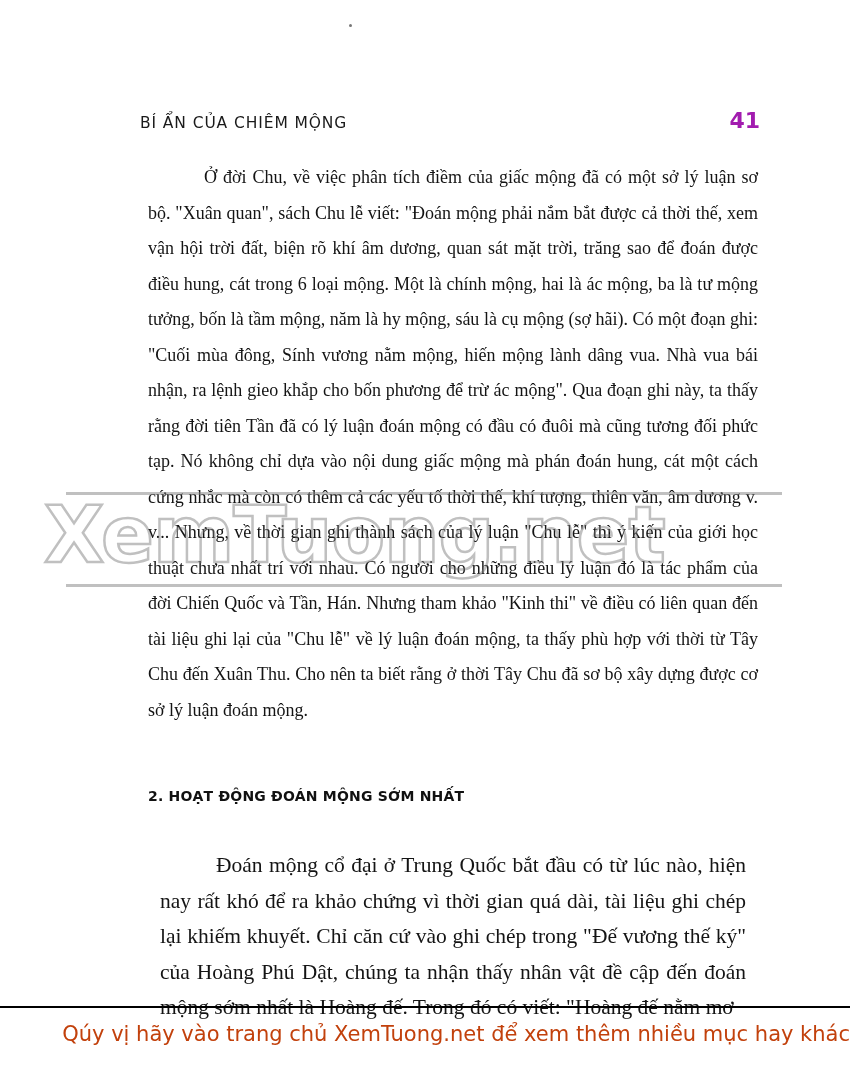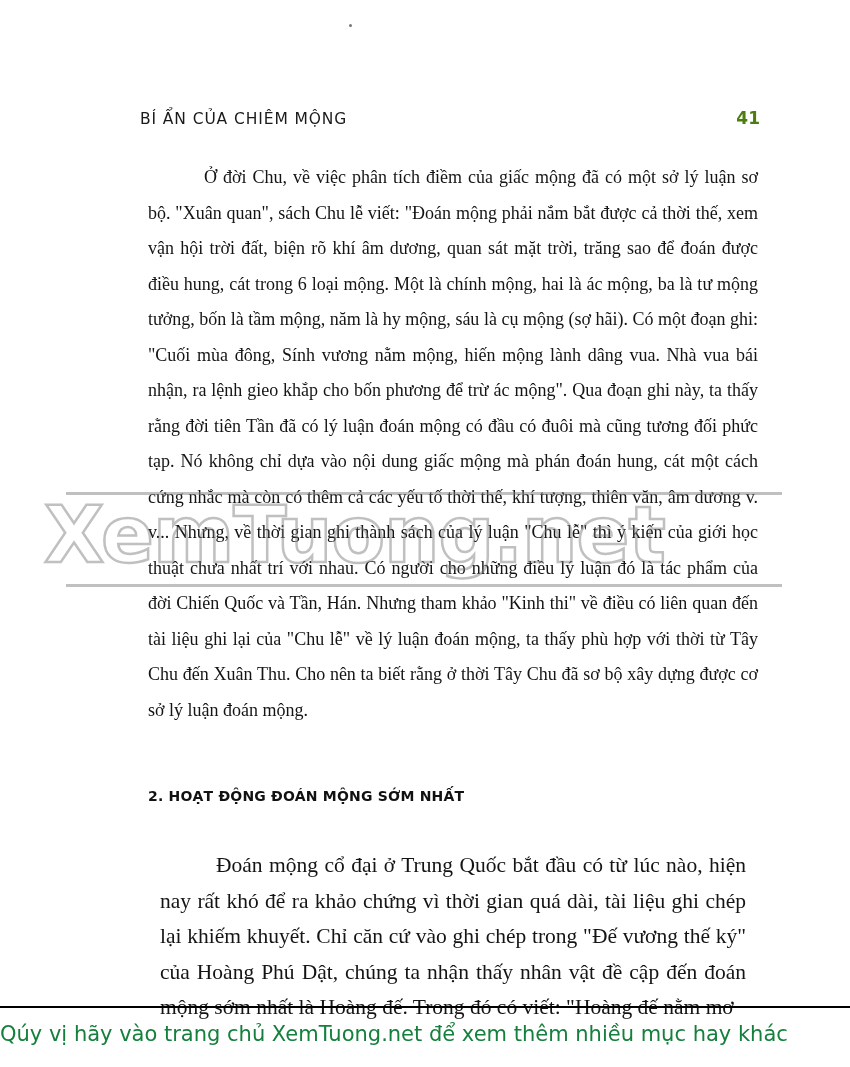--- a/index.html
+++ b/index.html
@@ -36,23 +36,23 @@
     justify-content: space-between;
   }
   .header-title {
     font-family: "DejaVu Sans", sans-serif;
     font-size: 15.5px;
     letter-spacing: 0.9px;
     color: #1a1a1a;
   }
   .header-page {
     font-family: "DejaVu Sans", sans-serif;
-    font-size: 17px;
+    font-size: 22px;
     font-weight: 700;
-    color: #4d7c0f;
+    color: #a21caf;
   }
   .body-text {
     position: absolute;
     left: 148px;
     top: 160px;
     width: 610px;
     font-size: 18px;
     line-height: 35.5px;
     text-align: justify;
     text-justify: inter-word;
@@ -120,24 +120,24 @@
     top: 1006px;
     width: 850px;
     height: 2px;
     background: #000;
   }
   .footer {
     position: absolute;
     left: 0;
     top: 1022px;
     width: 850px;
-    text-align: left;
+    text-align: right;
     font-family: "DejaVu Sans", sans-serif;
     font-size: 21px;
-    color: #15803d;
+    color: #c2410c;
   }
 </style>
 </head>
 <body>
 
 <div class="page">
 
   <div class="dot"></div>
 
   <div class="header">

